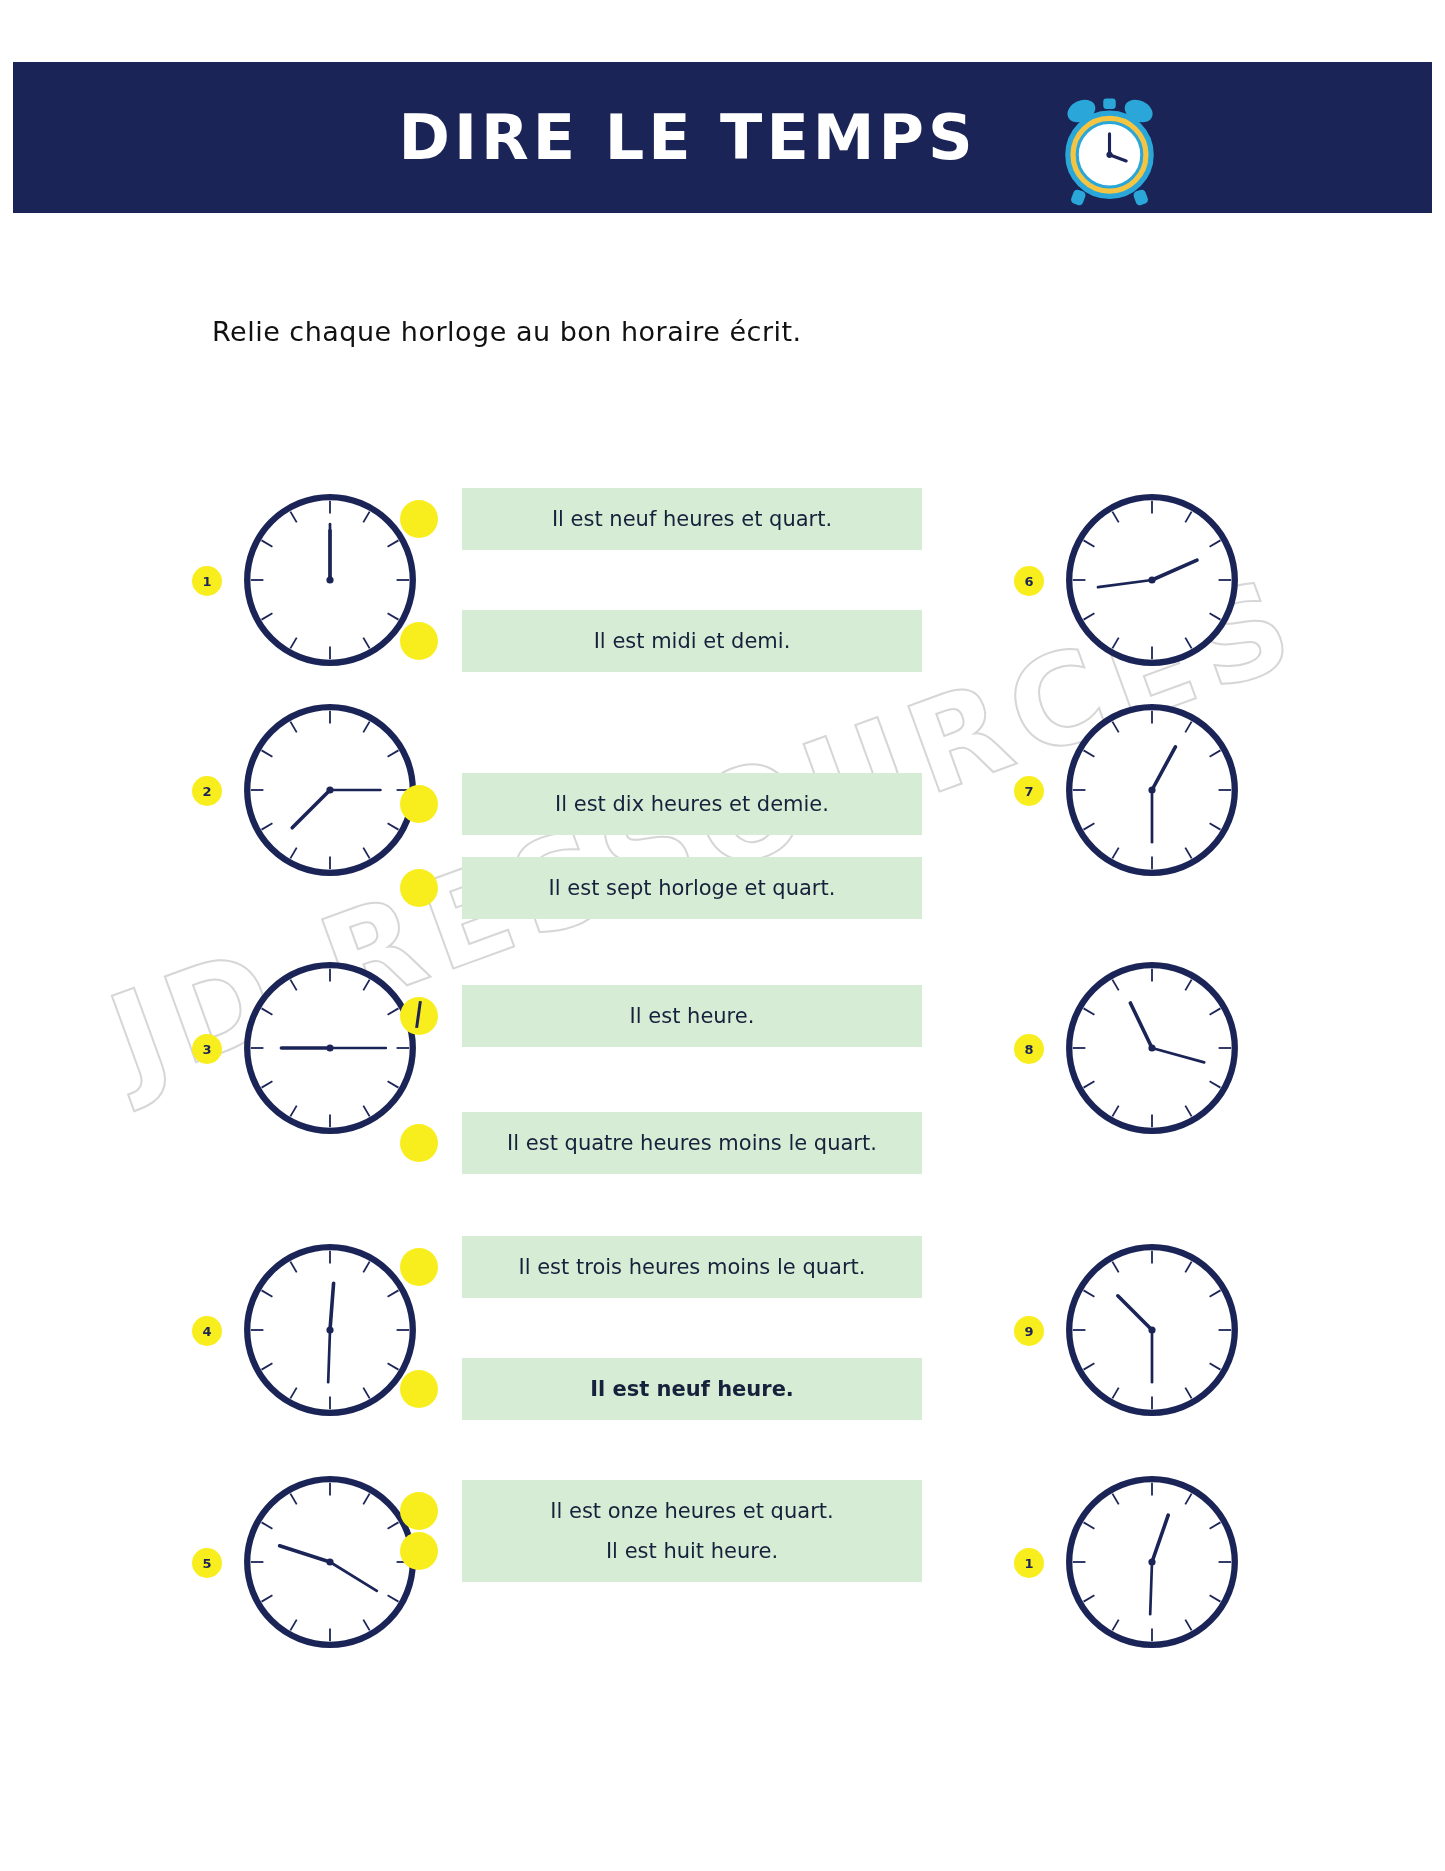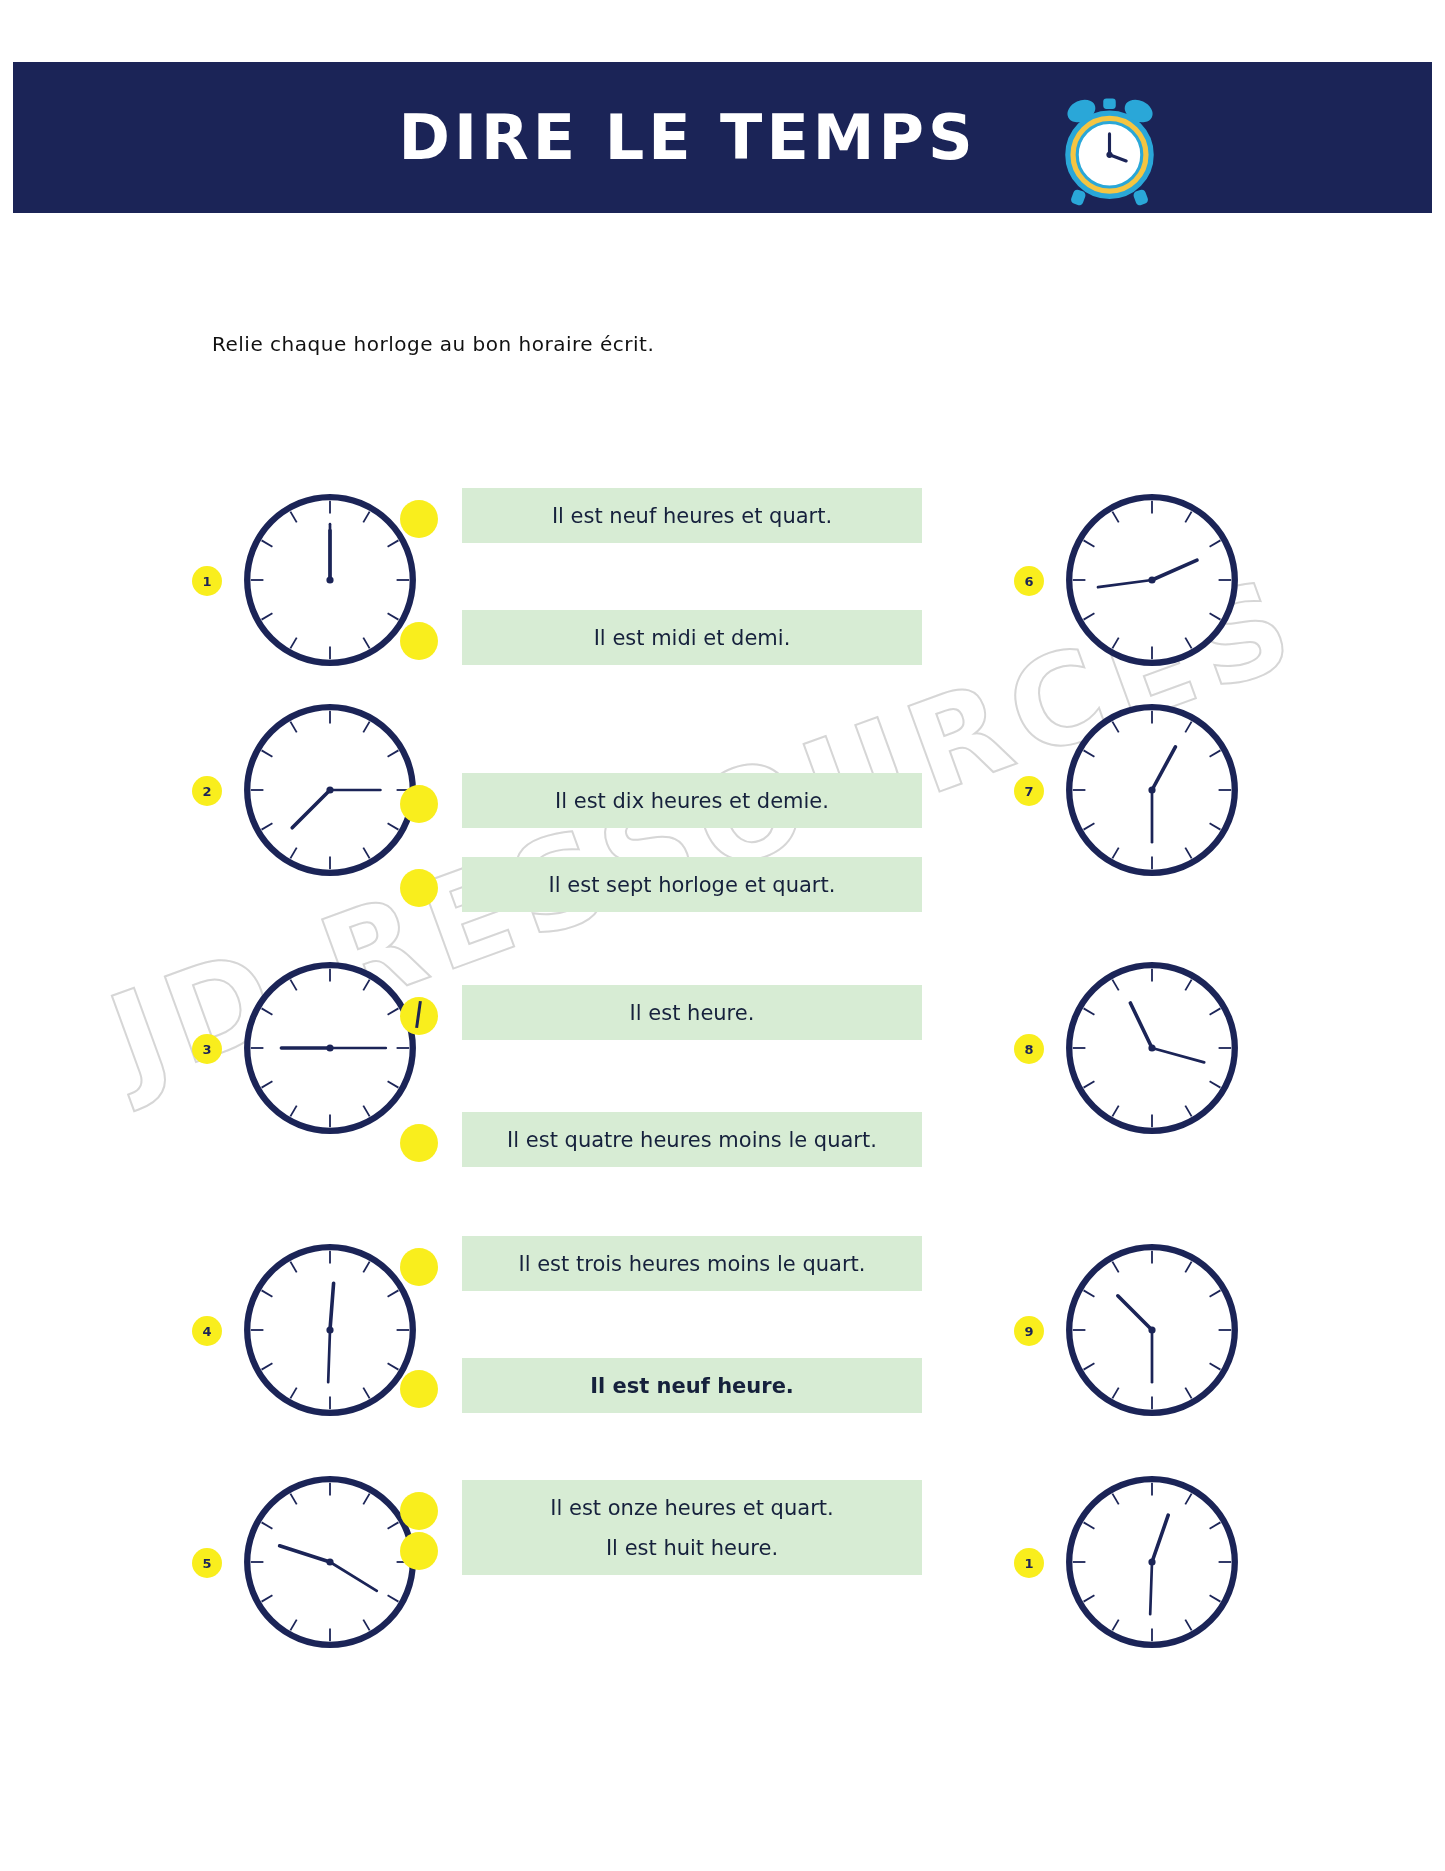--- a/index.html
+++ b/index.html
@@ -42,23 +42,23 @@
     right: 260px;
     top: 24px;
     width: 125px;
     height: 125px;
   }
 
   
   .instruction {
     position: absolute;
     left: 212px;
-    top: 332px;
+    top: 316px;
     font-family: "DejaVu Sans", sans-serif;
-    font-size: 20px;
+    font-size: 27px;
     color: #111111;
     letter-spacing: 0.5px;
   }
 
   
   .clock-item {
     position: absolute;
     width: 180px;
     height: 180px;
   }
@@ -78,21 +78,21 @@
     top: 76px;
   }
   .badge-left { left: -48px; }
   .badge-right { left: -48px; }
 
   
   .answer-row {
     position: absolute;
     left: 462px;
     width: 460px;
-    height: 55px;
+    height: 62px;
     display: flex;
     align-items: center;
   }
   .answer-dot {
     position: absolute;
     left: -62px;
     width: 38px;
     height: 38px;
     border-radius: 50%;
     background: #f9ee1d;

